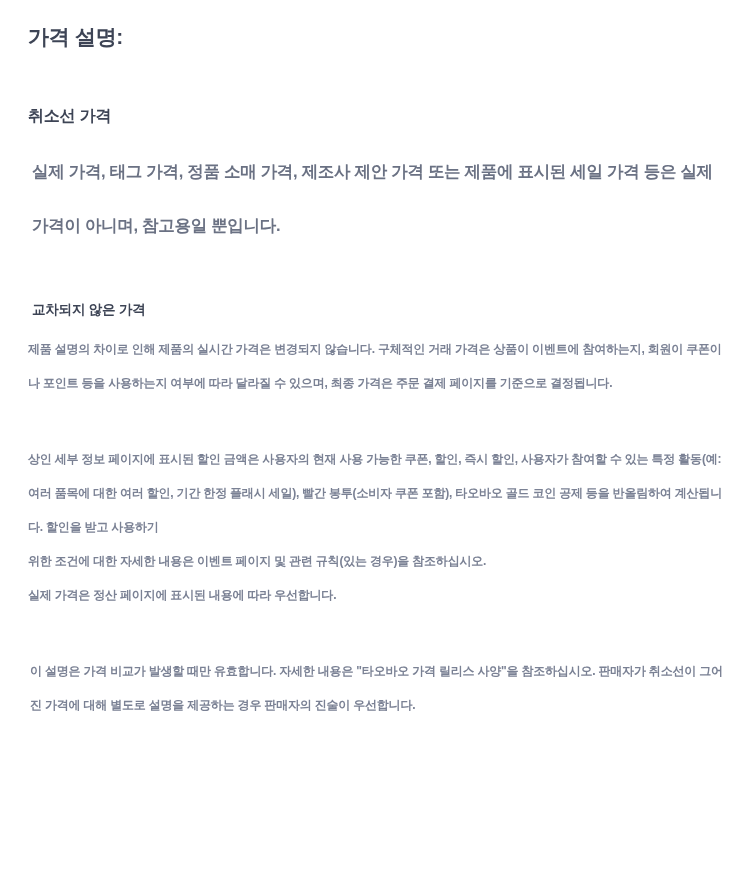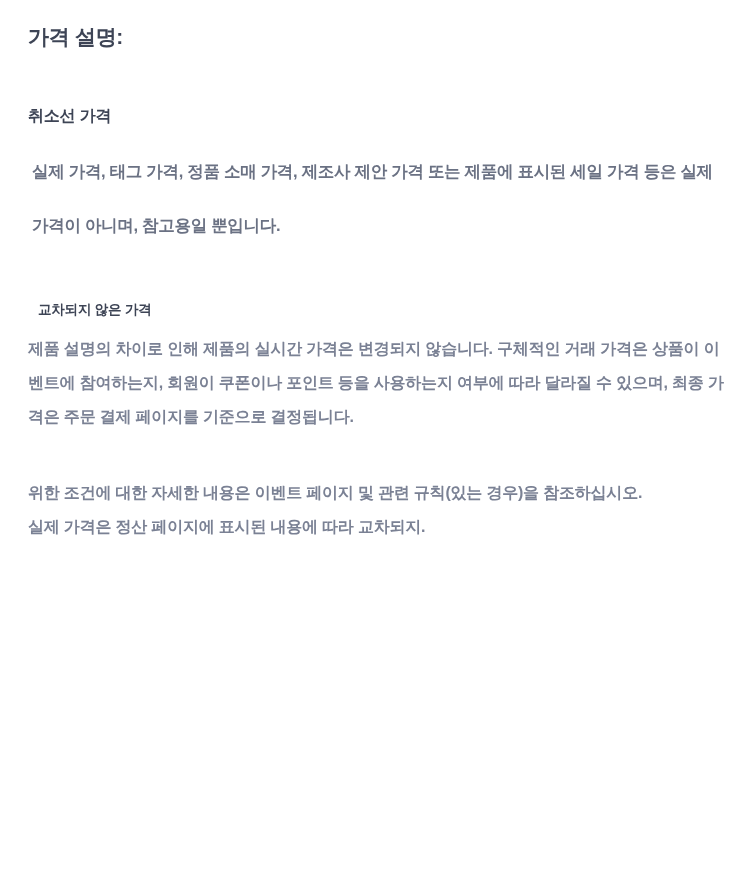--- a/index.html
+++ b/index.html
@@ -46,25 +46,25 @@
     color: #6a7183;
     line-height: 54px;
     margin: 16px 0 0 4px;
     letter-spacing: -0.3px;
   }
   .sec-head-2 {
     font-size: 13.5px;
     font-weight: bold;
     color: #3d4455;
     line-height: 20px;
-    margin: 48px 0 0 10px;
+    margin: 48px 0 0 4px;
     letter-spacing: -0.2px;
   }
   .body-block {
-    font-size: 16px;
+    font-size: 12px;
     font-weight: bold;
     color: #7a8194;
     line-height: 34px;
     letter-spacing: -0.2px;
     margin: 12px 0 0 0;
   }
   .body-block.gap-lg {
     margin-top: 42px;
   }
   .body-block.indent {
@@ -90,19 +90,23 @@
   </div>
 
   <div class="section">
     <h2 class="sec-head-2">교차되지 않은 가격</h2>
 
     <div class="body-block">
       <p>제품 설명의 차이로 인해 제품의 실시간 가격은 변경되지 않습니다. 구체적인 거래 가격은 상품이 이벤트에 참여하는지, 회원이 쿠폰이나 포인트 등을 사용하는지 여부에 따라 달라질 수 있으며, 최종 가격은 주문 결제 페이지를 기준으로 결정됩니다.</p>
     </div>
 
     <div class="body-block gap-lg">
+      <p>상인 세부 정보 페이지에 표시된 할인 금액은 사용자의 현재 사용 가능한 쿠폰, 할인, 즉시 할인, 사용자가 참여할 수 있는 특정 활동(예: 여러 품목에 대한 여러 할인, 기간 한정 플래시 세일), 빨간 봉투(소비자 쿠폰 포함), 타오바오 골드 코인 공제 등을 반올림하여 계산됩니다. 할인을 받고 사용하기</p>
       <p class="nudge">위한 조건에 대한 자세한 내용은 이벤트 페이지 및 관련 규칙(있는 경우)을 참조하십시오.</p>
-      <p>실제 가격은 정산 페이지에 표시된 내용에 따라 교차되지.</p>
+      <p>실제 가격은 정산 페이지에 표시된 내용에 따라 우선합니다.</p>
     </div>
 
+    <div class="body-block gap-lg indent">
+      <p>이 설명은 가격 비교가 발생할 때만 유효합니다. 자세한 내용은 "타오바오 가격 릴리스 사양"을 참조하십시오. 판매자가 취소선이 그어진 가격에 대해 별도로 설명을 제공하는 경우 판매자의 진술이 우선합니다.</p>
+    </div>
   </div>
 
 </div>
 
 </body></html>

